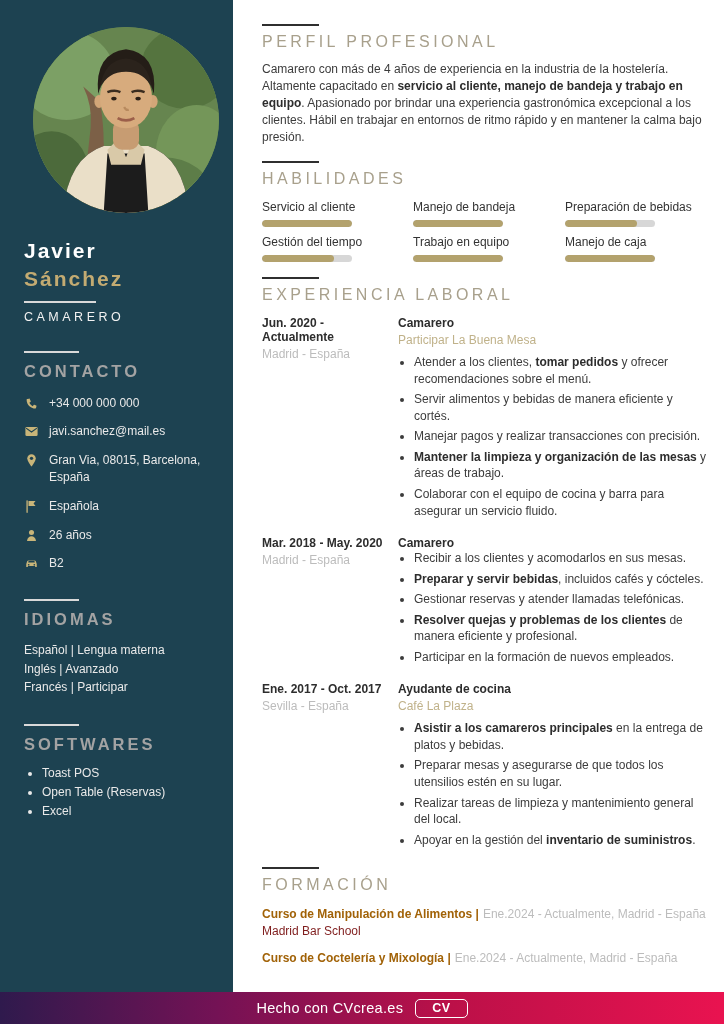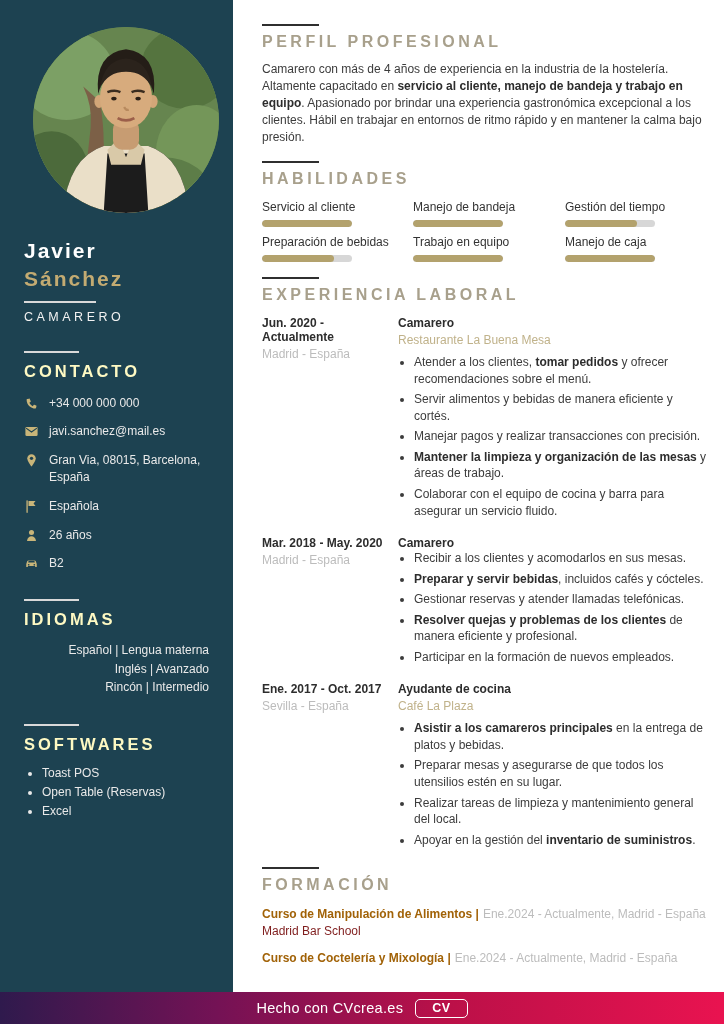--- a/index.html
+++ b/index.html
@@ -12,37 +12,37 @@
   .photo-wrap { width:186px; height:186px; border-radius:50%; overflow:hidden; margin:27px 0 0 33px; background:#6b8a57; }
   .photo-wrap svg { display:block; width:100%; height:100%; }
   .name-block { padding:0 24px; margin-top:24px; }
   .name-first { font-size:21px; font-weight:bold; letter-spacing:2px; color:#ffffff; line-height:1.35; }
   .name-last  { font-size:21px; font-weight:bold; letter-spacing:2px; color:#c3ab72; line-height:1.35; }
   .name-rule  { width:72px; height:2px; background:#d9d9d9; margin:7px 0 7px; }
   .role-title { font-size:12.5px; letter-spacing:3.5px; color:#f2f2f2; }
 
   .side-section { padding:0 24px; margin-top:27px; }
   .side-rule  { width:55px; height:2px; background:#d9d9d9; margin-bottom:9px; }
-  .side-title { font-size:16.5px; font-weight:bold; letter-spacing:3px; color:#fef9c3; }
+  .side-title { font-size:16.5px; font-weight:bold; letter-spacing:3px; color:#a3a3a3; }
 
   .contact-list { margin-top:14px; }
   .contact-row { display:flex; gap:10px; margin-bottom:12px; font-size:12px; line-height:1.4; align-items:flex-start; }
   .contact-row .cicon { flex:0 0 15px; margin-top:1px; }
   .cicon svg { display:block; width:15px; height:15px; }
 
   .lang-list { margin-top:12px; }
-  .lang-item { font-size:12px; line-height:1.55;text-align:right; }
+  .lang-item { font-size:12px; line-height:1.55; }
 
   .sw-list { margin-top:12px; padding-left:18px; }
   .sw-list li { font-size:12px; margin-bottom:5px; }
 
   
   .main { position:absolute; left:246px; right:0; top:0; bottom:32px; background:#ffffff; padding:24px 14px 0 16px; color:#3c3c3c; overflow:hidden; }
   .m-rule  { width:57px; height:2px; background:#2f2f2f; margin-bottom:7px; }
-  .m-title { font-size:16px; letter-spacing:3.5px; color:#a8a08c; font-weight:700; }
+  .m-title { font-size:16px; letter-spacing:3.5px; color:#a8a08c; font-weight:400; }
   .m-section { margin-top:15px; }
   .m-section:first-child { margin-top:0; }
 
   .perfil-text { margin-top:10px; font-size:12px; line-height:1.42; }
   b { font-weight:bold; color:#2d2d2d; }
 
   .skills-grid { margin-top:12px; display:grid; grid-template-columns:151px 152px 1fr; row-gap:8px; }
   .skill-label { font-size:12px; color:#333333; margin-bottom:6px; }
   .skill-track { width:90px; height:7px; background:#d7d7d7; border-radius:4px; overflow:hidden; }
   .skill-fill  { height:100%; background:#b3a26d; border-radius:4px; }
@@ -179,21 +179,21 @@
         </div>
       </div>
     </section>
 
     <section class="side-section">
       <div class="side-rule"></div>
       <h2 class="side-title">IDIOMAS</h2>
       <div class="lang-list">
         <div class="lang-item">Español | Lengua materna</div>
         <div class="lang-item">Inglés | Avanzado</div>
-        <div class="lang-item">Rincón | Intermedio</div>
+        <div class="lang-item">Francés | Participar</div>
       </div>
     </section>
 
     <section class="side-section">
       <div class="side-rule"></div>
       <h2 class="side-title">SOFTWARES</h2>
       <ul class="sw-list">
         <li>Toast POS</li>
         <li>Open Table (Reservas)</li>
         <li>Excel</li>
@@ -220,27 +220,27 @@
               <div class="skill-fill" style="width: 100%;"></div>
             </div>
         </div>
         <div class="skill">
           <div class="skill-label">Manejo de bandeja</div>
           <div class="skill-track">
               <div class="skill-fill" style="width: 100%;"></div>
             </div>
         </div>
         <div class="skill">
+          <div class="skill-label">Preparación de bebidas</div>
+          <div class="skill-track">
+              <div class="skill-fill" style="width: 80%;"></div>
+            </div>
+        </div>
+        <div class="skill">
           <div class="skill-label">Gestión del tiempo</div>
-          <div class="skill-track">
-              <div class="skill-fill" style="width: 80%;"></div>
-            </div>
-        </div>
-        <div class="skill">
-          <div class="skill-label">Preparación de bebidas</div>
           <div class="skill-track">
               <div class="skill-fill" style="width: 80%;"></div>
             </div>
         </div>
         <div class="skill">
           <div class="skill-label">Trabajo en equipo</div>
           <div class="skill-track">
               <div class="skill-fill" style="width: 100%;"></div>
             </div>
         </div>
@@ -258,21 +258,21 @@
       <h2 class="m-title">EXPERIENCIA LABORAL</h2>
       <div class="jobs">
 
         <div class="job">
           <div class="job-left">
             <div class="job-dates">Jun. 2020 - Actualmente</div>
             <div class="job-loc">Madrid - España</div>
           </div>
           <div class="job-right">
             <div class="job-role">Camarero</div>
-            <div class="job-company">Restaurante La Buena Mesa</div>
+            <div class="job-company">Participar La Buena Mesa</div>
             <ul class="job-bullets">
               <li><span>Atender a los clientes, </span><b>tomar pedidos</b><span> y ofrecer recomendaciones sobre el menú.</span></li>
               <li><span>Servir alimentos y bebidas de manera eficiente y cortés.</span></li>
               <li><span>Manejar pagos y realizar transacciones con precisión.</span></li>
               <li><b>Mantener la limpieza y organización de las mesas</b><span> y áreas de trabajo.</span></li>
               <li><span>Colaborar con el equipo de cocina y barra para asegurar un servicio fluido.</span></li>
             </ul>
           </div>
         </div>
 

